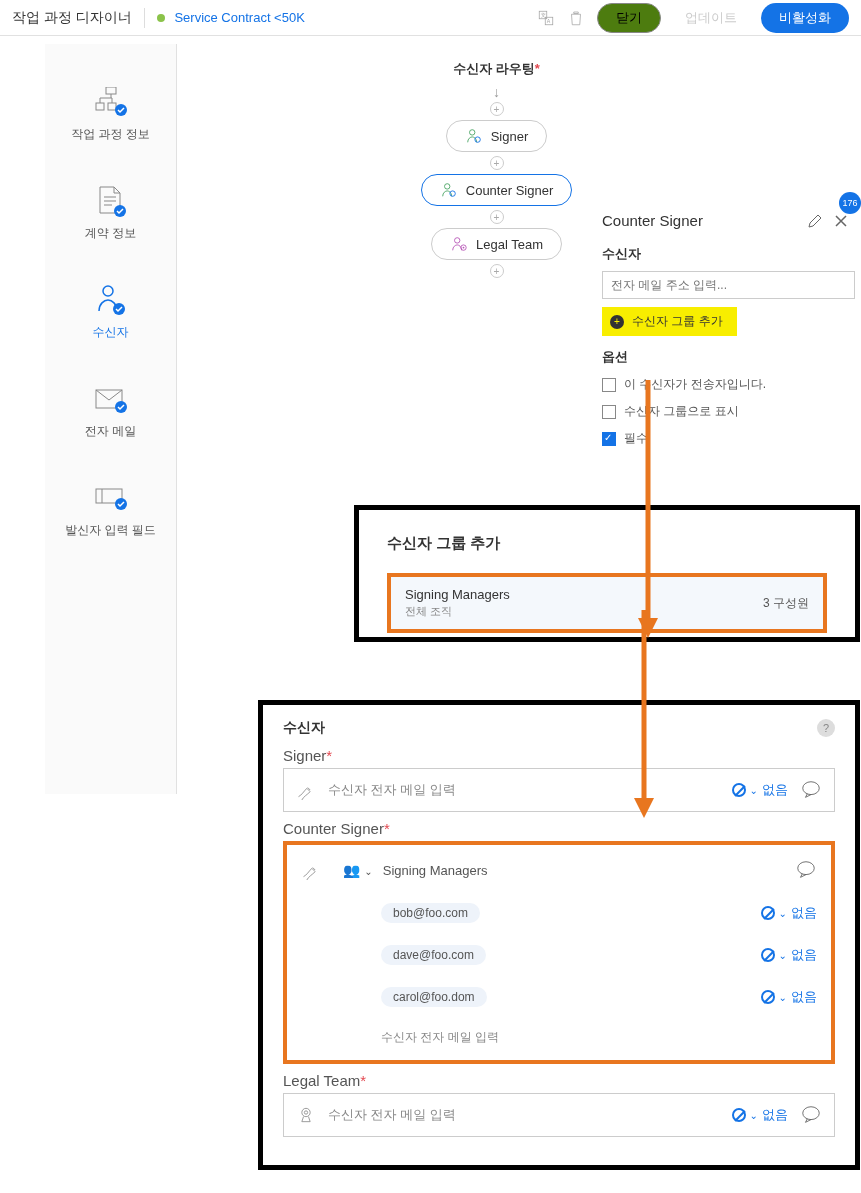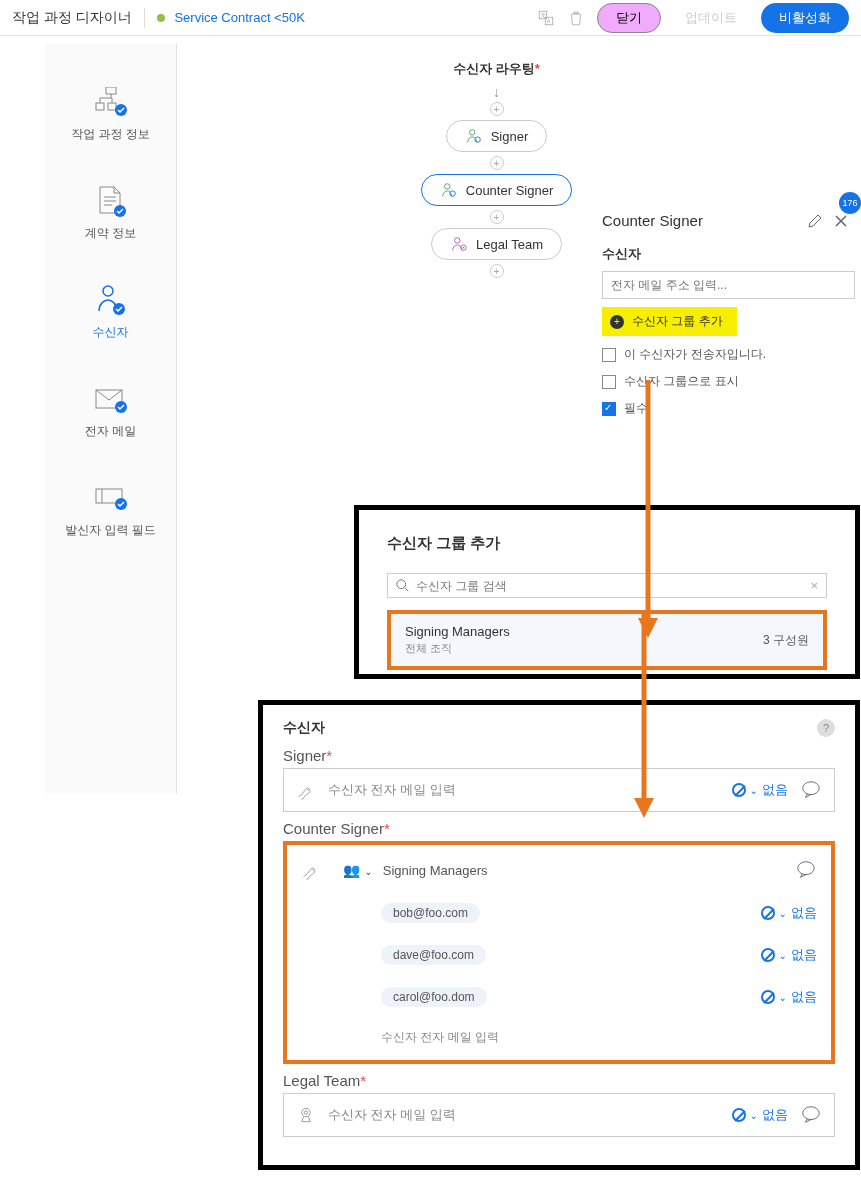--- a/index.html
+++ b/index.html
@@ -6,21 +6,21 @@
   body { font-family: -apple-system, BlinkMacSystemFont, "Segoe UI", sans-serif; font-size: 13px; color: #333; background: #fff; width: 861px; height: 1193px; position: relative; overflow: hidden; }
   
   
   .topbar { height: 36px; border-bottom: 1px solid #e1e1e1; display: flex; align-items: center; padding: 0 12px; gap: 12px; }
   .topbar-title { font-size: 14px; color: #333; }
   .topbar-divider { width: 1px; height: 20px; background: #ddd; }
   .status-dot { width: 8px; height: 8px; border-radius: 50%; background: #8bc34a; display: inline-block; margin-right: 6px; }
   .service-name { color: #1473e6; font-size: 13px; }
   .topbar-spacer { flex: 1; }
   .topbar-icon { width: 18px; height: 18px; cursor: pointer; opacity: 0.6; }
-  .btn-outline { border: 1px solid #888; background: #f0abfc; padding: 5px 18px; border-radius: 16px; font-size: 13px; cursor: pointer; }
+  .btn-outline { border: 1px solid #888; background: #4d7c0f; padding: 5px 18px; border-radius: 16px; font-size: 13px; cursor: pointer; }
   .btn-disabled { color: #ccc; font-size: 13px; padding: 5px 12px; }
   .btn-primary { background: #1473e6; color: #fff; border: none; padding: 6px 18px; border-radius: 16px; font-size: 13px; cursor: pointer; }
 
   
   .sidebar { position: absolute; top: 44px; left: 0; width: 132px; background: #fafafa; border-right: 1px solid #e1e1e1; padding-top: 24px; height: 750px; margin-left: 45px; }
   .side-item { display: flex; flex-direction: column; align-items: center; padding: 16px 0 24px; cursor: pointer; color: #555; }
   .side-item.active { color: #1473e6; }
   .side-item .side-icon { width: 36px; height: 36px; margin-bottom: 6px; display:flex; align-items:center; justify-content:center; }
   .side-label { font-size: 12px; }
 
@@ -228,44 +228,37 @@
           <path d="M3 3l10 10M13 3L3 13" stroke="#666" stroke-width="1.5"></path>
         </svg>
     </div>
   </div>
   <div class="section-label">수신자</div>
   <input class="text-input" placeholder="전자 메일 주소 입력..." style="">
   <div class="yellow-btn">
     <span class="circle-plus">+</span>
     <span>수신자 그룹 추가</span>
   </div>
+  <div class="section-label">옵션</div>
   <div class="checkbox-row">
     <span class="chkbox"></span>
     <span>이 수신자가 전송자입니다.</span>
   </div>
   <div class="checkbox-row">
     <span class="chkbox"></span>
     <span>수신자 그룹으로 표시</span>
   </div>
   <div class="checkbox-row">
     <span class="chkbox checked"></span>
     <span>필수</span>
   </div>
 </div>
 
 <div class="overlay-search">
   <h3>수신자 그룹 추가</h3>
-  <div class="search-box">
-    <svg width="14" height="14" viewBox="0 0 16 16">
-        <circle cx="6" cy="6" r="5" fill="none" stroke="#666"></circle>
-        <line x1="10" y1="10" x2="14" y2="14" stroke="#666"></line>
-      </svg>
-    <input placeholder="수신자 그룹 검색" style="">
-    <span class="clear-x">×</span>
-  </div>
   <div class="result-row">
     <div>
       <div class="result-name">Signing Managers</div>
       <div class="result-sub">전체 조직</div>
     </div>
     <div class="result-count">3 구성원</div>
   </div>
 </div>
 
 <div class="overlay-recip">

